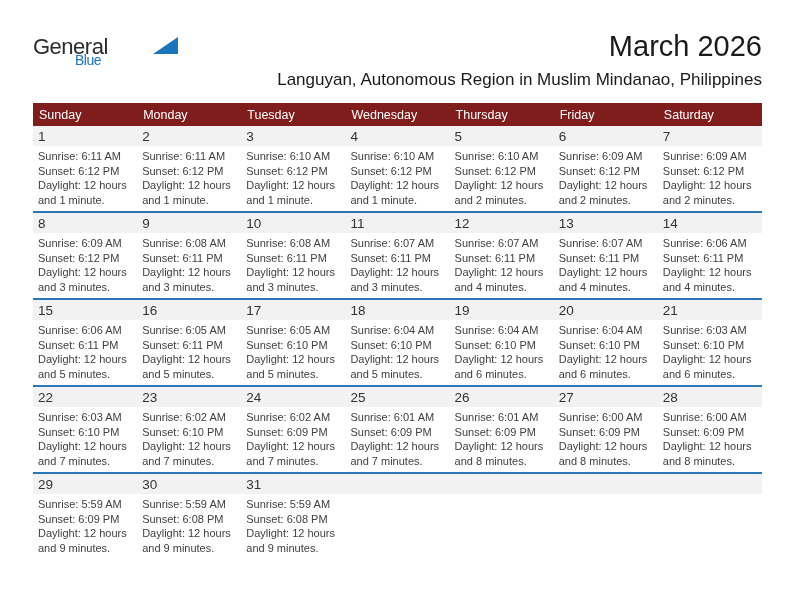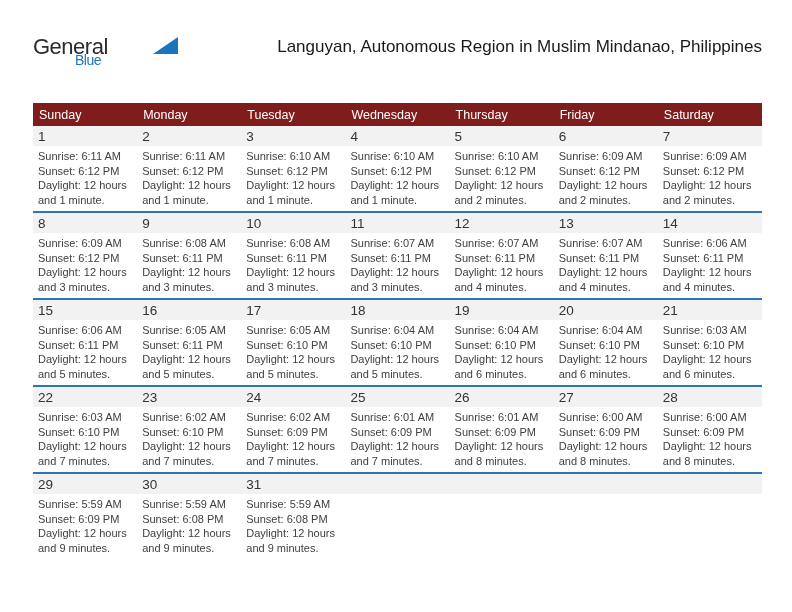--- a/index.html
+++ b/index.html
@@ -44,20 +44,21 @@
   <div class="logo-top">
     <span class="logo-general">General</span>
     <svg class="logo-triangle" width="25" height="17" viewBox="0 0 25 17" aria-hidden="true">
       <polygon points="0,17 25,17 25,0" fill="#1c75bc"></polygon>
     </svg>
   </div>
   <div class="logo-blue">Blue</div>
 </div>
 
 <div class="titleblock">
+  <div class="cal-title">March 2026</div>
   <div class="cal-subtitle">Languyan, Autonomous Region in Muslim Mindanao, Philippines</div>
 </div>
 
 <div class="calendar">
   <div class="weekday-header">
     <div class="weekday-cell">Sunday</div>
     <div class="weekday-cell">Monday</div>
     <div class="weekday-cell">Tuesday</div>
     <div class="weekday-cell">Wednesday</div>
     <div class="weekday-cell">Thursday</div>

